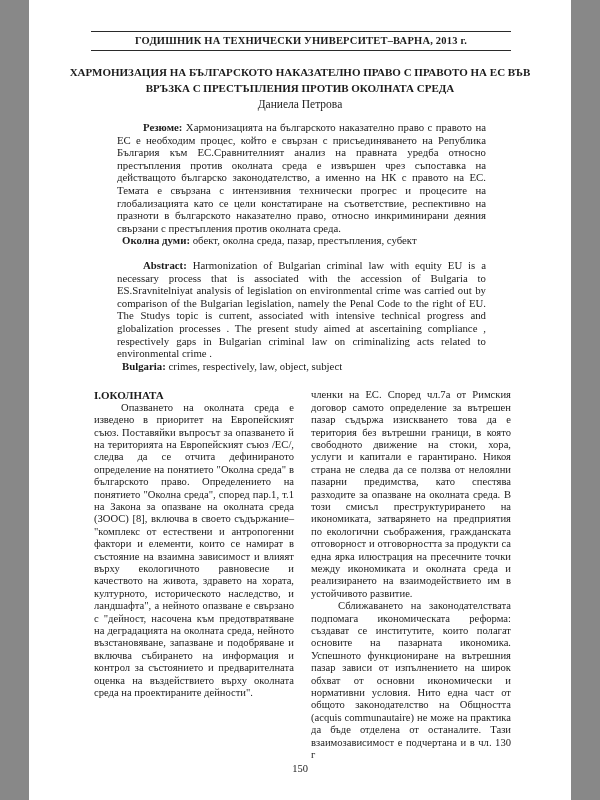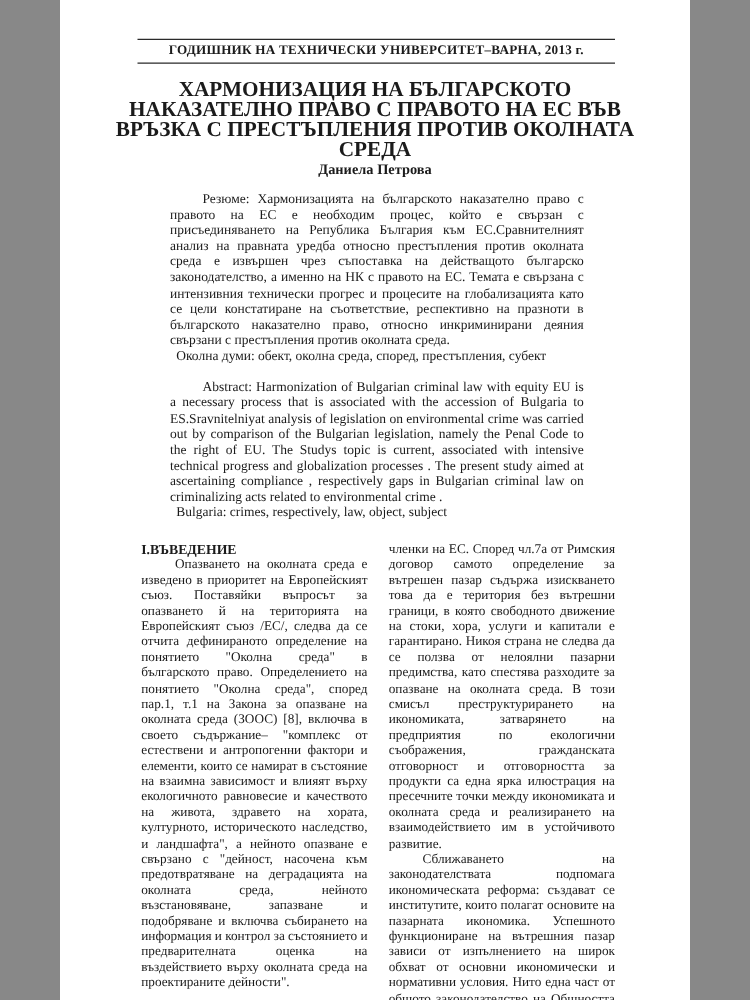--- a/index.html
+++ b/index.html
@@ -1,17 +1,17 @@
 <!DOCTYPE html>
 <html><head>
 <meta charset="utf-8">
 <style>
   html, body { margin: 0; padding: 0; background: #888; }
   .page {
-    width: 504px;
+    width: 542px;
     height: 800px;
     margin: 0 auto;
     background: #ffffff;
     font-family: "Liberation Serif", "DejaVu Serif", serif;
     color: #1b1b1b;
     position: relative;
     overflow: hidden;
     box-sizing: border-box;
   }
   .running-head {
@@ -21,33 +21,33 @@
     text-align: center;
     font-weight: bold;
     font-size: 10.5px;
     letter-spacing: 0.2px;
     padding: 3px 0 4px 0;
   }
   .title-bg {
     margin: 13px 34px 0 34px;
     text-align: center;
     font-weight: bold;
-    font-size: 17px;
+    font-size: 11px;
     line-height: 16px;
   }
   .title-en {
     margin: 5px 34px 0 34px;
     text-align: center;
     font-size: 12.6px;
     line-height: 15px;
   }
   .author {
     margin: 2px 0 0 0;
     text-align: center;
-    font-weight: bold;
+    font-weight: normal;
     font-size: 11.5px;
   }
   .abstract-zone {
     margin: 11px 85px 0 88px;
     font-size: 10.8px;
     line-height: 12.6px;
     text-align: justify;
   }
   .abstract-zone .para { text-indent: 26px; margin: 0; }
   .abstract-zone .kw { text-indent: 5px; margin: 0; }
@@ -73,49 +73,50 @@
   .col p { margin: 0; text-indent: 27px; }
   .col p.no-indent { text-indent: 0; }
   .page-footer {
     position: absolute;
     left: 0;
     bottom: 26px;
     width: 100%;
     text-align: center;
     font-size: 10.5px;
   }
-  b { font-weight: normal; }
+  b { font-weight: bold; }
 </style>
 </head>
 <body>
 
 <div class="page">
 
   <div class="running-head">ГОДИШНИК НА ТЕХНИЧЕСКИ УНИВЕРСИТЕТ–ВАРНА, 2013 г.</div>
 
   <div class="title-bg">ХАРМОНИЗАЦИЯ НА БЪЛГАРСКОТО НАКАЗАТЕЛНО ПРАВО С ПРАВОТО НА ЕС ВЪВ ВРЪЗКА С ПРЕСТЪПЛЕНИЯ ПРОТИВ ОКОЛНАТА СРЕДА</div>
 
 
   <div class="author">Даниела Петрова</div>
 
   <div class="abstract-zone">
     <p class="para"><b>Резюме:</b> <span>Хармонизацията на българското наказателно право с правото на ЕС е необходим процес, който е свързан с присъединяването на Република България към ЕС.Сравнителният анализ на правната уредба относно престъпления против околната среда е извършен  чрез съпоставка на действащото българско законодателство, а именно на НК с правото на ЕС. Темата е свързана с интензивния технически прогрес и  процесите на глобализацията като се цели констатиране на съответствие, респективно на празноти в българското наказателно право, относно инкриминирани деяния свързани с престъпления против околната среда.</span></p>
-    <p class="kw"><b>Околна думи:</b> <span>обект, околна среда, според, престъпления, субект</span></p>
+    <p class="kw"><b>Околна думи:</b> <span>обект, околна среда, пазар, престъпления, субект</span></p>
 
     <div class="block-gap"></div>
 
     <p class="para"><b>Abstract:</b> <span>Harmonization of Bulgarian criminal law with equity EU is a necessary process that is associated with the accession of Bulgaria to ES.Sravnitelniyat analysis of legislation on environmental crime was carried out by comparison of the Bulgarian legislation, namely the Penal Code to the right of EU. The Studys topic is current, associated with intensive technical progress and globalization processes . The present study aimed at ascertaining compliance , respectively gaps in Bulgarian criminal law on criminalizing acts related to environmental crime .</span></p>
     <p class="kw"><b>Bulgaria:</b> <span>crimes, respectively, law, object, subject</span></p>
   </div>
 
   <div class="columns">
     <div class="col">
-      <p class="section-heading no-indent">I.ВЪВЕДЕНИЕ</p>
+      <p class="section-heading no-indent">I.ОКОЛНАТА</p>
       <p>Опазването на околната среда е изведено в приоритет на Европейският съюз. Поставяйки въпросът за опазването й на територията на Европейският съюз /ЕС/, следва да се отчита дефинираното определение на понятието "Околна среда" в българското право. Определението на понятието "Околна среда", според пар.1, т.1 на Закона за опазване на околната среда (ЗООС) [8], включва в своето съдържание– "комплекс от естествени и антропогенни фактори и елементи, които се намират в състояние на взаимна зависимост и влияят върху екологичното равновесие и качеството на живота, здравето на хората, културното, историческото наследство, и ландшафта", а нейното опазване е свързано с "дейност, насочена към предотвратяване на деградацията на околната среда, нейното възстановяване, запазване и подобряване и включва събирането на информация и контрол за състоянието и предварителната оценка на въздействието върху околната среда на проектираните дейности".</p>
     </div>
     <div class="col">
       <p class="no-indent">членки на ЕС. Според чл.7а от Римския договор самото определение за вътрешен пазар съдържа изискването това да е територия без вътрешни граници, в която свободното движение на стоки, хора, услуги и капитали е гарантирано. Никоя страна не следва да се ползва от нелоялни пазарни предимства, като спестява разходите за опазване на околната среда. В този смисъл преструктурирането на икономиката, затварянето на предприятия по екологични съображения, гражданската отговорност и отговорността за продукти са една ярка илюстрация на пресечните точки между икономиката и околната среда и реализирането на взаимодействието им в устойчивото развитие.</p>
       <p>Сближаването на законодателствата подпомага икономическата реформа: създават се институтите, които полагат основите на пазарната икономика. Успешното функциониране на вътрешния пазар зависи от изпълнението на широк обхват от основни икономически и нормативни условия. Нито една част от общото законодателство на Общността (acquis communautaire) не може на практика да  бъде отделена от останалите. Тази взаимозависимост е подчертана и в чл. 130 г</p>
     </div>
   </div>
 
+  <div class="page-footer">150</div>
 
 </div>
 
 </body></html>

